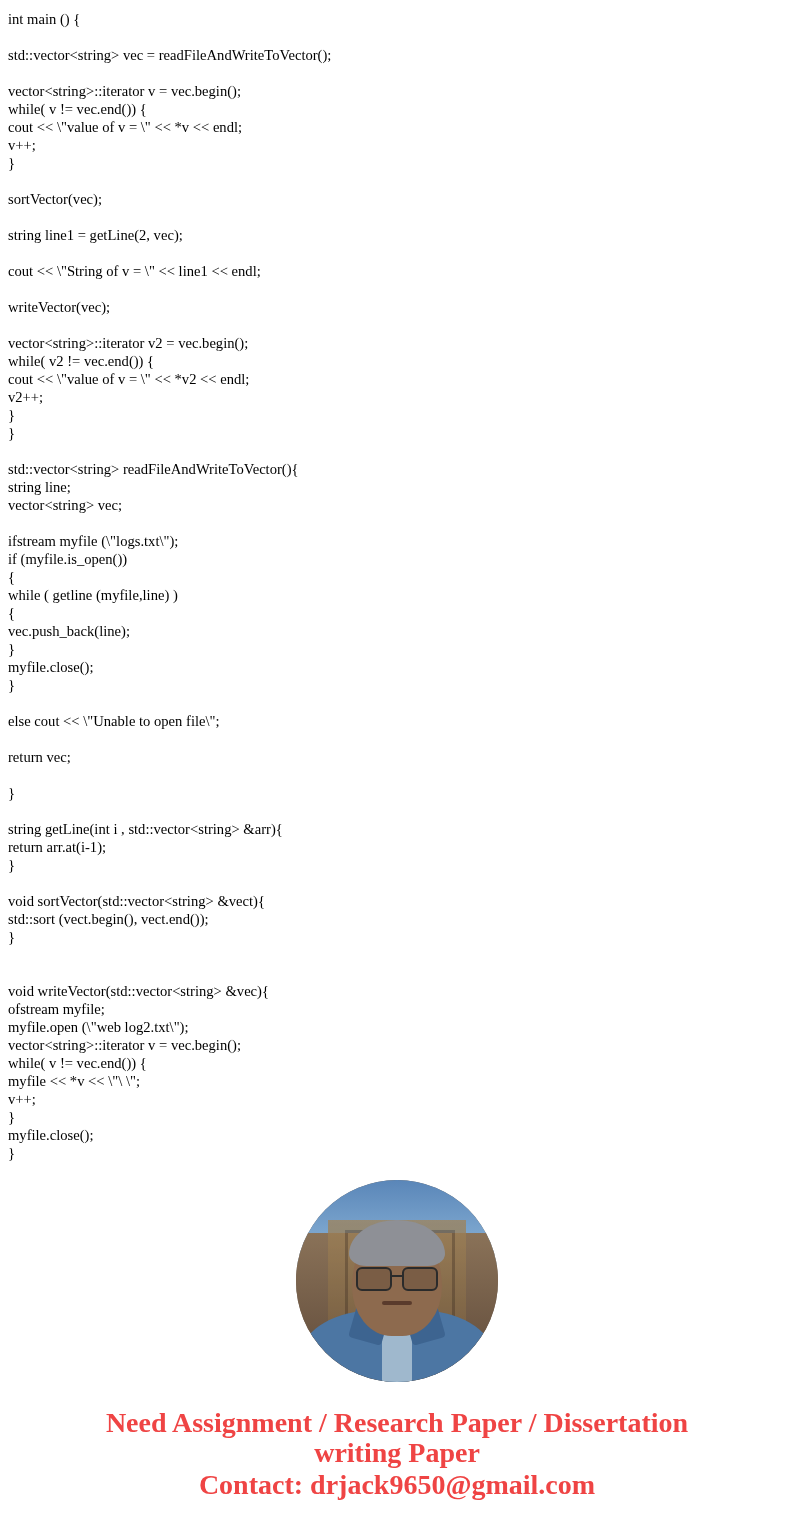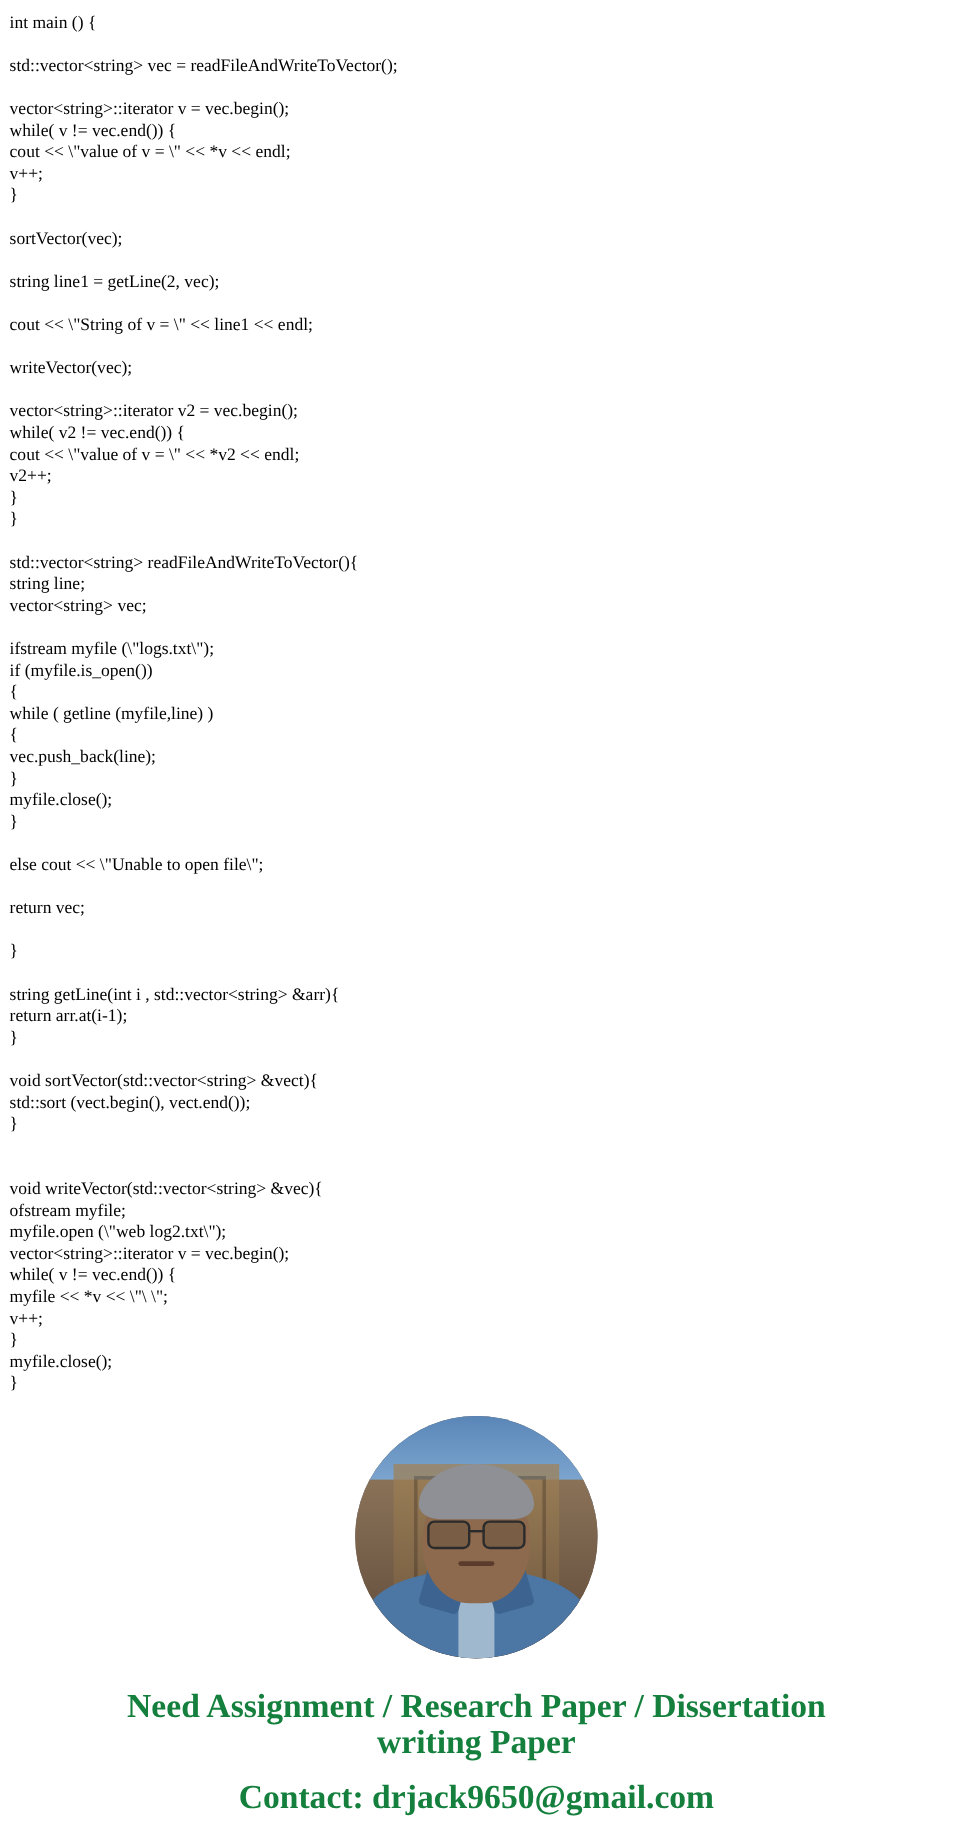--- a/index.html
+++ b/index.html
@@ -178,29 +178,29 @@
     height: 52px;
     margin-left: -15px;
     background: #9fb8cd;
     border-radius: 6px 6px 2px 2px;
   }
   .promo-line {
     font-family: "Liberation Serif", "DejaVu Serif", serif;
     font-weight: bold;
     font-size: 28px;
     line-height: 30px;
-    color: #15803d;
+    color: #ef4444;
     margin: 0;
     padding: 0 10px;
   }
   .promo-line.first {
     margin-top: 26px;
   }
   .promo-line.second {
-    margin-top: 16px;
+    margin-top: 2px;
   }
 </style>
 </head>
 <body>
 
 <div class="page">
 
   <div class="code-block" id="code-listing"><div class="code-line">int main () {</div><div class="code-line blank"></div><div class="code-line">std::vector&lt;string&gt; vec = readFileAndWriteToVector();</div><div class="code-line blank"></div><div class="code-line">vector&lt;string&gt;::iterator v = vec.begin();</div><div class="code-line">while( v != vec.end()) {</div><div class="code-line">cout &lt;&lt; \"value of v = \" &lt;&lt; *v &lt;&lt; endl;</div><div class="code-line">v++;</div><div class="code-line">}</div><div class="code-line blank"></div><div class="code-line">sortVector(vec);</div><div class="code-line blank"></div><div class="code-line">string line1 = getLine(2, vec);</div><div class="code-line blank"></div><div class="code-line">cout &lt;&lt; \"String of v = \" &lt;&lt; line1 &lt;&lt; endl;</div><div class="code-line blank"></div><div class="code-line">writeVector(vec);</div><div class="code-line blank"></div><div class="code-line">vector&lt;string&gt;::iterator v2 = vec.begin();</div><div class="code-line">while( v2 != vec.end()) {</div><div class="code-line">cout &lt;&lt; \"value of v = \" &lt;&lt; *v2 &lt;&lt; endl;</div><div class="code-line">v2++;</div><div class="code-line">}</div><div class="code-line">}</div><div class="code-line blank"></div><div class="code-line">std::vector&lt;string&gt; readFileAndWriteToVector(){</div><div class="code-line">string line;</div><div class="code-line">vector&lt;string&gt; vec;</div><div class="code-line blank"></div><div class="code-line">ifstream myfile (\"logs.txt\");</div><div class="code-line">if (myfile.is_open())</div><div class="code-line">{</div><div class="code-line">while ( getline (myfile,line) )</div><div class="code-line">{</div><div class="code-line">vec.push_back(line);</div><div class="code-line">}</div><div class="code-line">myfile.close();</div><div class="code-line">}</div><div class="code-line blank"></div><div class="code-line">else cout &lt;&lt; \"Unable to open file\";</div><div class="code-line blank"></div><div class="code-line">return vec;</div><div class="code-line blank"></div><div class="code-line">}</div><div class="code-line blank"></div><div class="code-line">string getLine(int i , std::vector&lt;string&gt; &amp;arr){</div><div class="code-line">return arr.at(i-1);</div><div class="code-line">}</div><div class="code-line blank"></div><div class="code-line">void sortVector(std::vector&lt;string&gt; &amp;vect){</div><div class="code-line">std::sort (vect.begin(), vect.end());</div><div class="code-line">}</div><div class="code-line blank"></div><div class="code-line blank"></div><div class="code-line">void writeVector(std::vector&lt;string&gt; &amp;vec){</div><div class="code-line">ofstream myfile;</div><div class="code-line">myfile.open (\"web log2.txt\");</div><div class="code-line">vector&lt;string&gt;::iterator v = vec.begin();</div><div class="code-line">while( v != vec.end()) {</div><div class="code-line">myfile &lt;&lt; *v &lt;&lt; \"\ \";</div><div class="code-line">v++;</div><div class="code-line">}</div><div class="code-line">myfile.close();</div><div class="code-line">}</div></div>
 
   <div class="footer">

